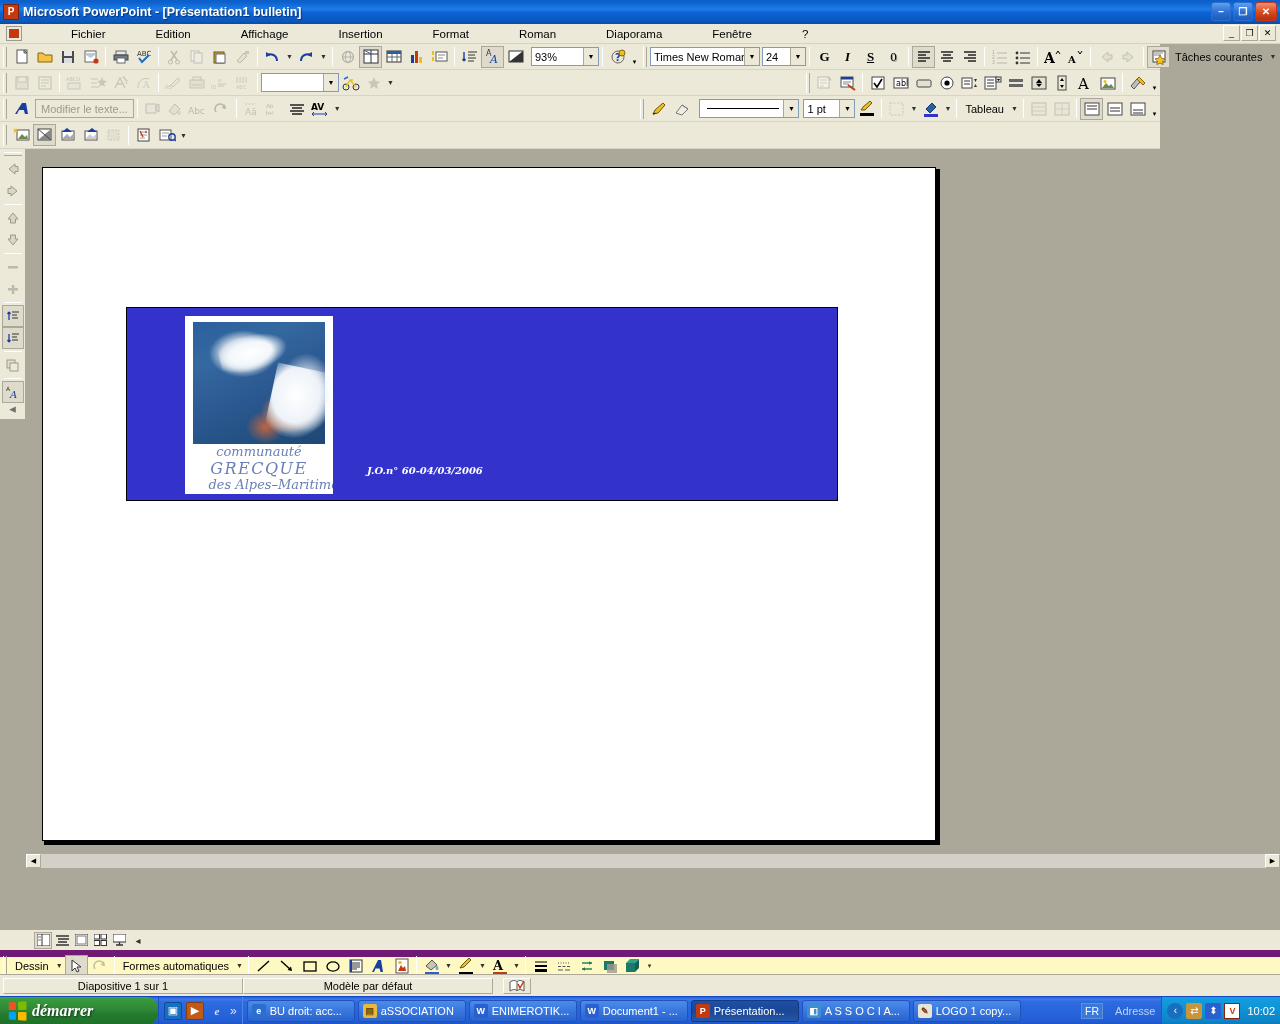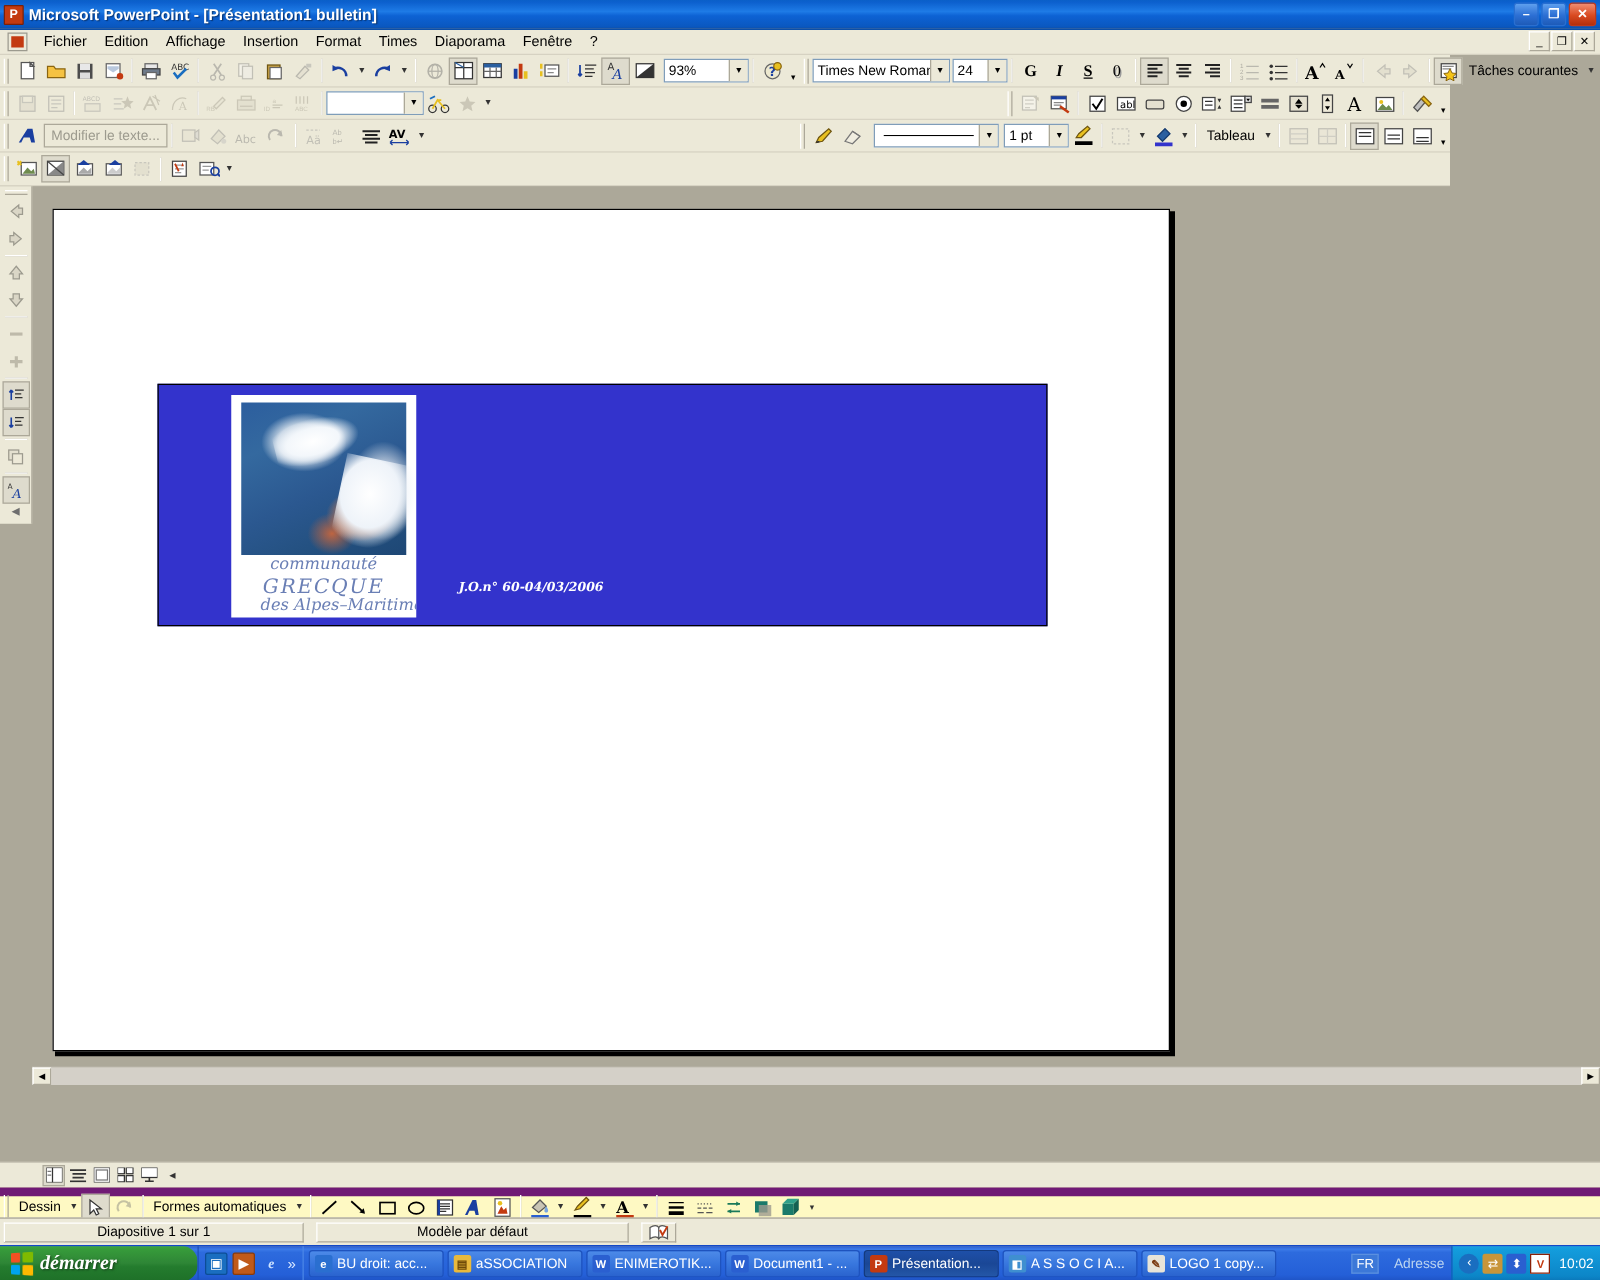--- a/index.html
+++ b/index.html
@@ -44,20 +44,21 @@
     background: linear-gradient(to bottom,#F08D72,#D94A21 55%,#B52F0C);
     border: 1px solid #C0391A;
     width: 22px;
   }
 
   
   .menubar {
     position: absolute; left: 0; top: 24px; width: 1280px; height: 20px;
     background: #ECE9D8; display: flex; align-items: center;
     border-bottom: 1px solid #D6D2C2;
+    gap: 36px;
   }
   .menu-doc-icon {
     width: 16px; height: 15px; margin: 0 6px 0 6px;
     background: #ECE9D8; border: 1px solid #9C9A8E;
     position: relative; flex: none;
   }
   .menu-doc-icon:after{
     content:""; position:absolute; left:2px; top:2px; right:2px; bottom:2px;
     background:#C33A10;
   }
@@ -330,21 +331,21 @@
     </div>
   </div>
 
   <div class="menubar">
     <div class="menu-doc-icon"></div>
     <div class="mi">Fichier</div>
     <div class="mi">Edition</div>
     <div class="mi">Affichage</div>
     <div class="mi">Insertion</div>
     <div class="mi">Format</div>
-    <div class="mi">Times</div>
+    <div class="mi">Roman</div>
     <div class="mi">Diaporama</div>
     <div class="mi">Fenêtre</div>
     <div class="mi">?</div>
     <div class="mwin-buttons">
       <div class="mwin-btn">_</div>
       <div class="mwin-btn">❐</div>
       <div class="mwin-btn">✕</div>
     </div>
   </div>
 
@@ -1207,21 +1208,21 @@
           <rect x="2" y="5" width="9" height="9" fill="#1A7A6A"></rect>
           <path d="M2 5 L6 1 L15 1 L11 5 Z" fill="#2FA08A"></path>
           <path d="M11 5 L15 1 L15 10 L11 14 Z" fill="#146052"></path>
         </svg>
     </div>
     <div class="arrowdn">▾</div>
   </div>
 
   <div class="statusbar">
     <div class="st-cell" style="width:240px;">Diapositive 1 sur 1</div>
-    <div class="st-cell" style="width:250px; margin-left:10px;">Modèle par défaut</div>
+    <div class="st-cell" style="width:250px; margin-left:0;">Modèle par défaut</div>
     <div class="st-cell" style="width:28px; margin-left:10px;">
       <svg width="16" height="14">
           <path d="M1 3 C4 1 7 1 8 3 C9 1 12 1 15 3 L15 12 C12 10 9 10 8 12 C7 10 4 10 1 12 Z" fill="#fff" stroke="#555"></path>
           <path d="M8 3v9" stroke="#555"></path>
           <path d="M9 5 L11 9 L15 2" stroke="#C33A10" stroke-width="1.5" fill="none"></path>
         </svg>
     </div>
     <div class="st-cell" style="flex:1; margin-right:3px; border-color:transparent; background:transparent;"></div>
   </div>
 

